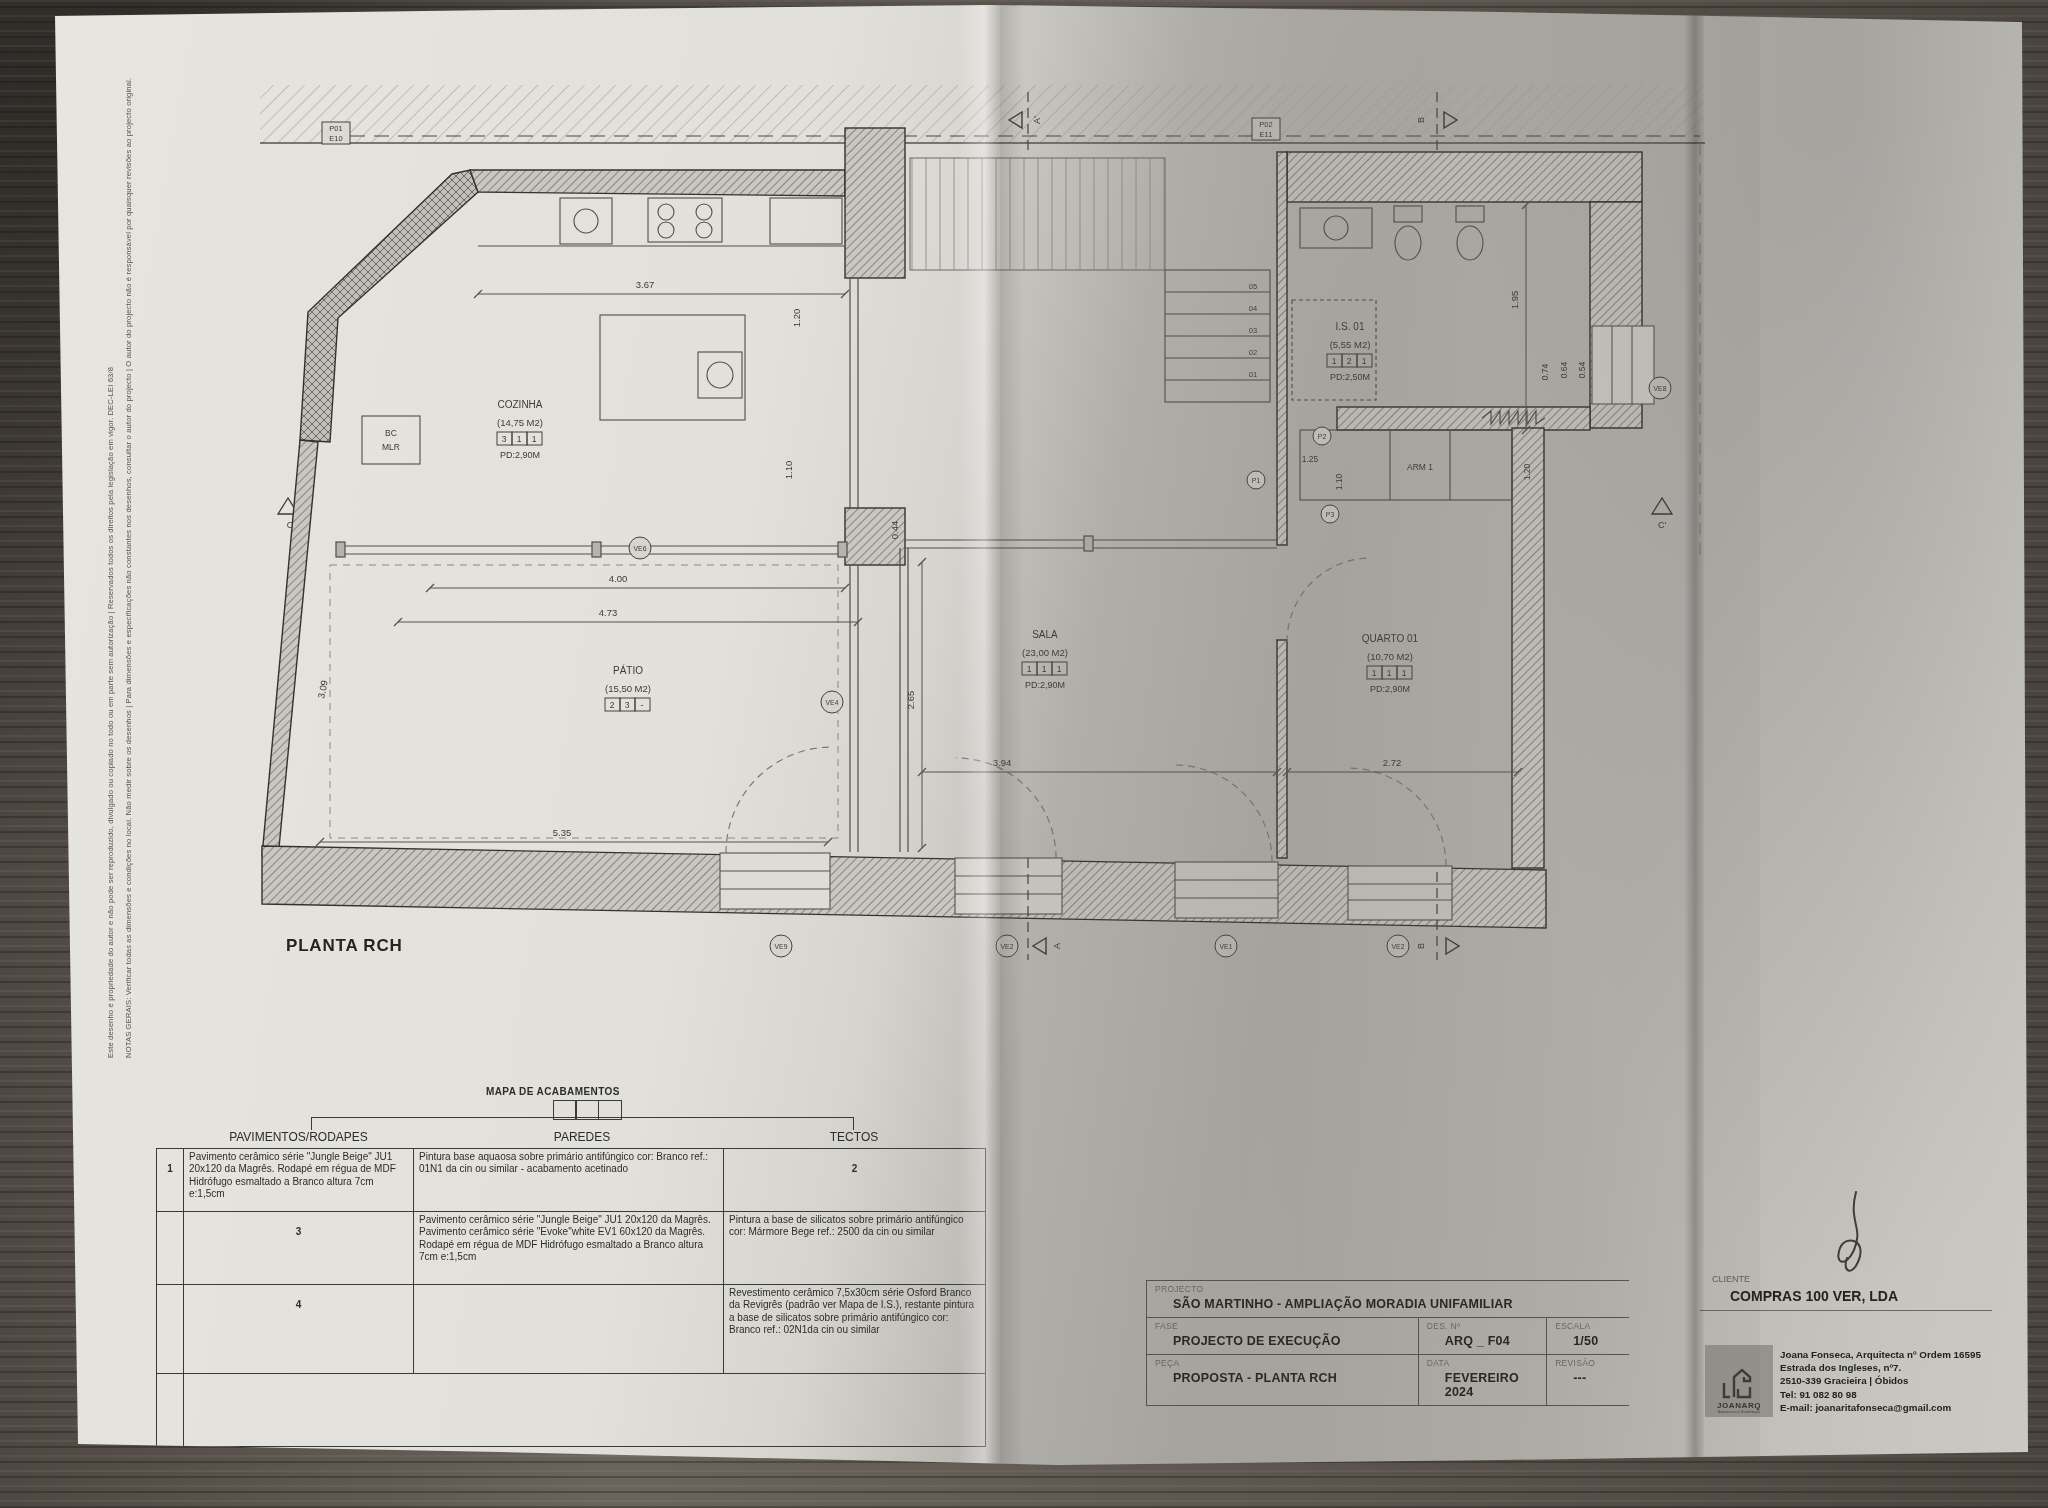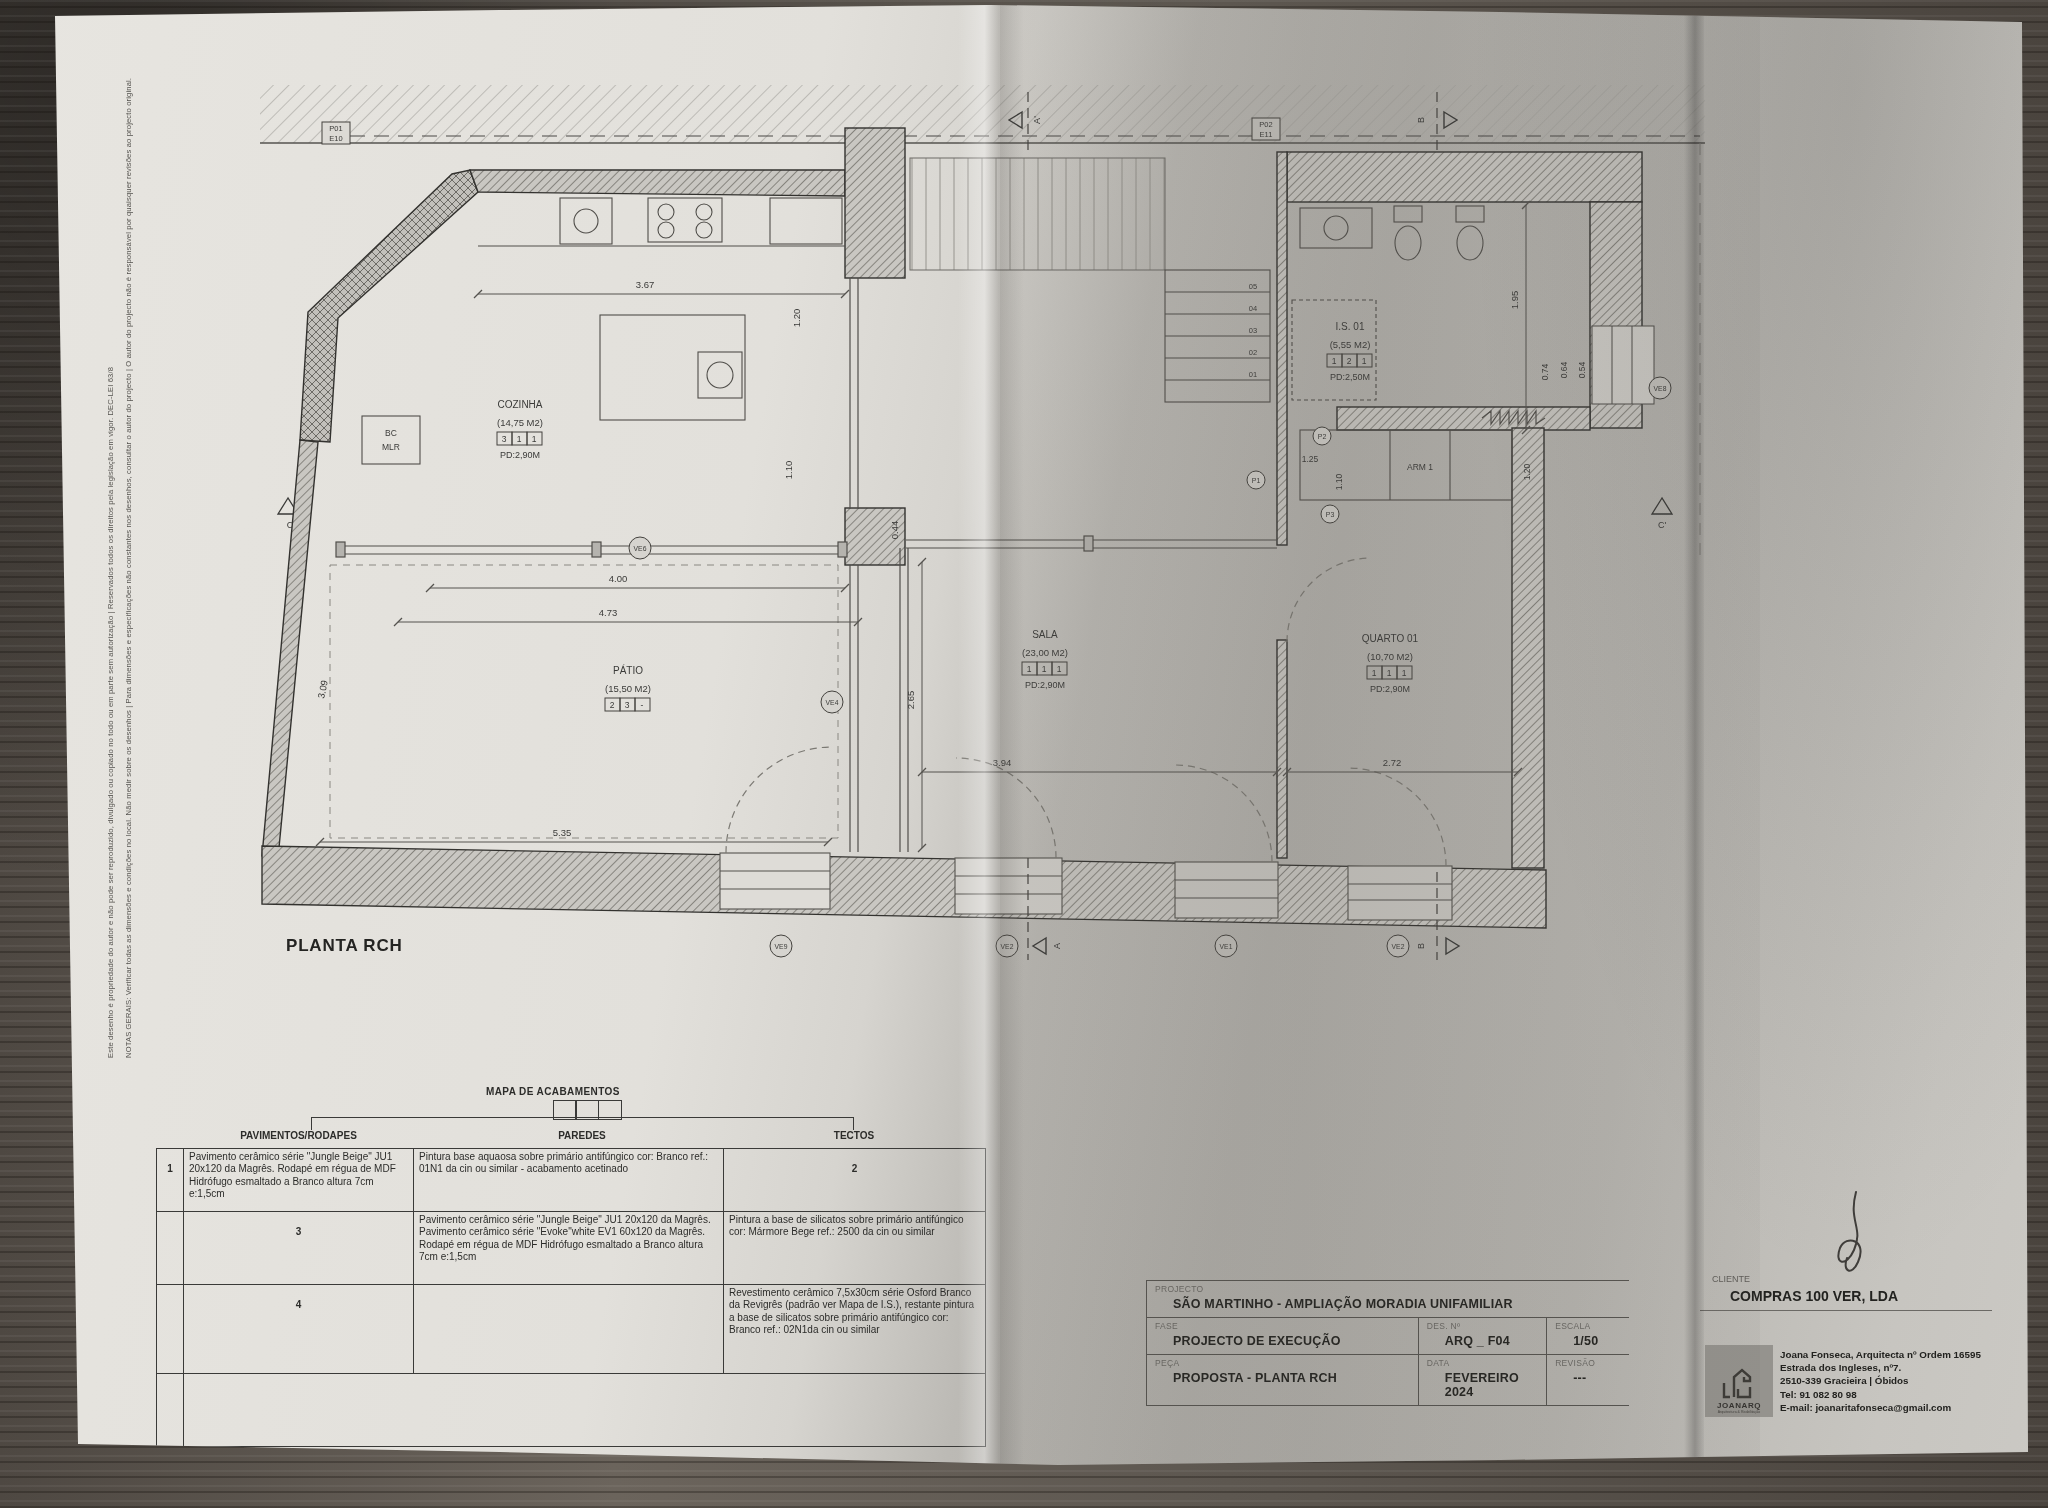--- a/index.html
+++ b/index.html
@@ -27,21 +27,21 @@
   .notes{position:absolute;white-space:nowrap;transform:rotate(-90deg);transform-origin:left top;
     font-size:7.6px;color:#55534f;letter-spacing:.15px;}
   #plan-caption{position:absolute;left:286px;top:936px;font-size:17px;font-weight:bold;color:#242422;letter-spacing:.8px;}
   
   #map-table{position:absolute;left:156px;top:1086px;width:830px;color:#2c2c2a;}
   #map-title{position:absolute;left:330px;top:0;width:200px;text-align:left;font-size:10px;font-weight:bold;letter-spacing:.4px;}
   #map-box{position:absolute;left:398px;top:14px;display:flex;}
   #map-box div{width:22px;height:18px;border:1.3px solid #3a3a38;margin-left:-1.3px;}
   #map-bracket-h{position:absolute;left:155px;top:31px;width:543px;height:0;border-top:1.3px solid #3a3a38;}
   .bracket-v{position:absolute;top:31px;width:0;height:13px;border-left:1.3px solid #3a3a38;}
-  #map-headers{position:absolute;left:0;top:44px;width:830px;display:flex;font-size:10px;font-weight:bold;}
+  #map-headers{position:absolute;left:0;top:44px;width:830px;display:flex;font-size:12px;font-weight:normal;}
   #map-headers div{text-align:center;}
   #map-grid{position:absolute;left:0;top:62px;width:828px;display:grid;
     grid-template-columns:27px 230px 310px 261px;grid-template-rows:63px 73px 89px 72px;
     border:1.4px solid #3a3a38;}
   #map-grid>div{border-right:1.4px solid #3a3a38;border-bottom:1.4px solid #3a3a38;
     font-size:10px;line-height:1.24;padding:2px 5px;overflow:hidden;}
   #map-grid>div:nth-child(4n){border-right:none;}
   #map-grid>div:nth-child(n+13){border-bottom:none;}
   .rownum{text-align:center;font-weight:bold;padding-top:14px !important;}
   

